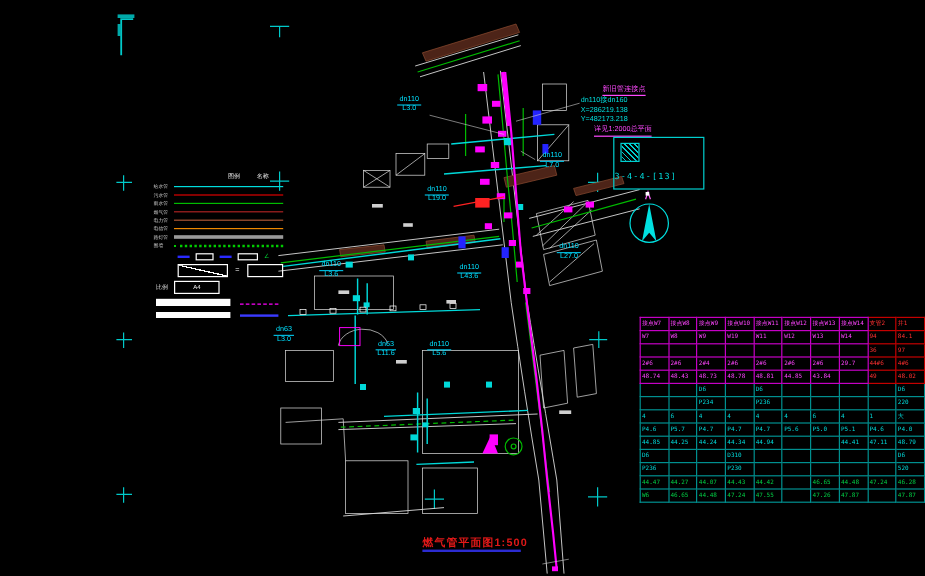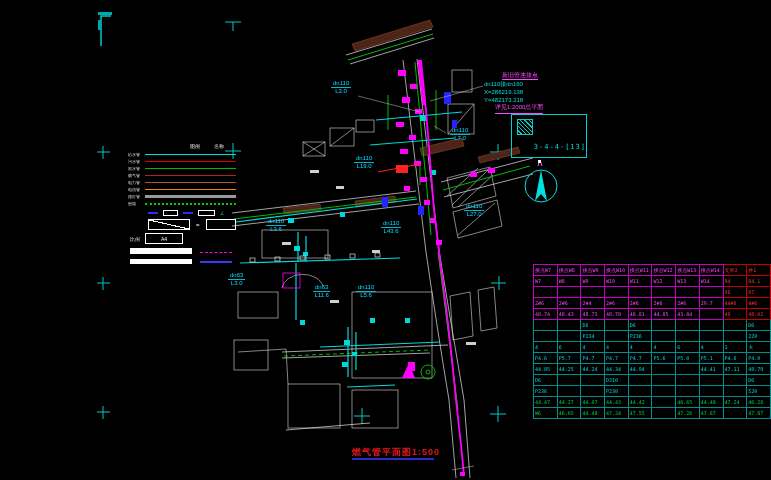--- a/index.html
+++ b/index.html
@@ -16,21 +16,21 @@
   
   #anno{position:absolute;left:484px;top:71px;font-size:6px;line-height:8px;color:#00dede;}
   #anno .a-m{color:#ff49ff;border-bottom:1px solid #ff49ff;display:inline-block;margin-left:18px;}
 
   
   #detail-note{position:absolute;left:495px;top:103px;font-size:6px;color:#ff49ff;
     border-bottom:1px solid #ff49ff;padding-bottom:1px;}
   #detail-box{position:absolute;left:511px;top:114px;width:76px;height:44px;border:1px solid #00cfcf;}
   #detail-hatch{position:absolute;left:5px;top:4px;width:16px;height:16px;border:1px solid #00cfcf;
     background:repeating-linear-gradient(45deg,transparent 0 2px,#00cfcf 2px 3px);}
-  #detail-ref{position:absolute;left:0;bottom:6px;width:100%;text-align:right;color:#00dede;
+  #detail-ref{position:absolute;left:0;bottom:6px;width:100%;text-align:left;color:#00dede;
     font-size:7px;letter-spacing:1px;font-family:"DejaVu Sans Mono",monospace;}
 
   
   #legend{position:absolute;left:128px;top:143px;width:108px;}
   #legend-headers{display:flex;gap:14px;margin-left:62px;color:#e8e8e8;font-size:5px;margin-bottom:2px;}
   .lrow{display:flex;align-items:center;height:7px;}
   .llab{width:17px;color:#dcdcdc;font-size:4px;line-height:5px;overflow:hidden;white-space:nowrap;}
   .lline{flex:1;height:1px;}
   #legend-symbols{display:flex;align-items:center;gap:5px;margin:3px 0 0 20px;}
   .bdash{width:10px;height:2px;background:#2a2aff;}

